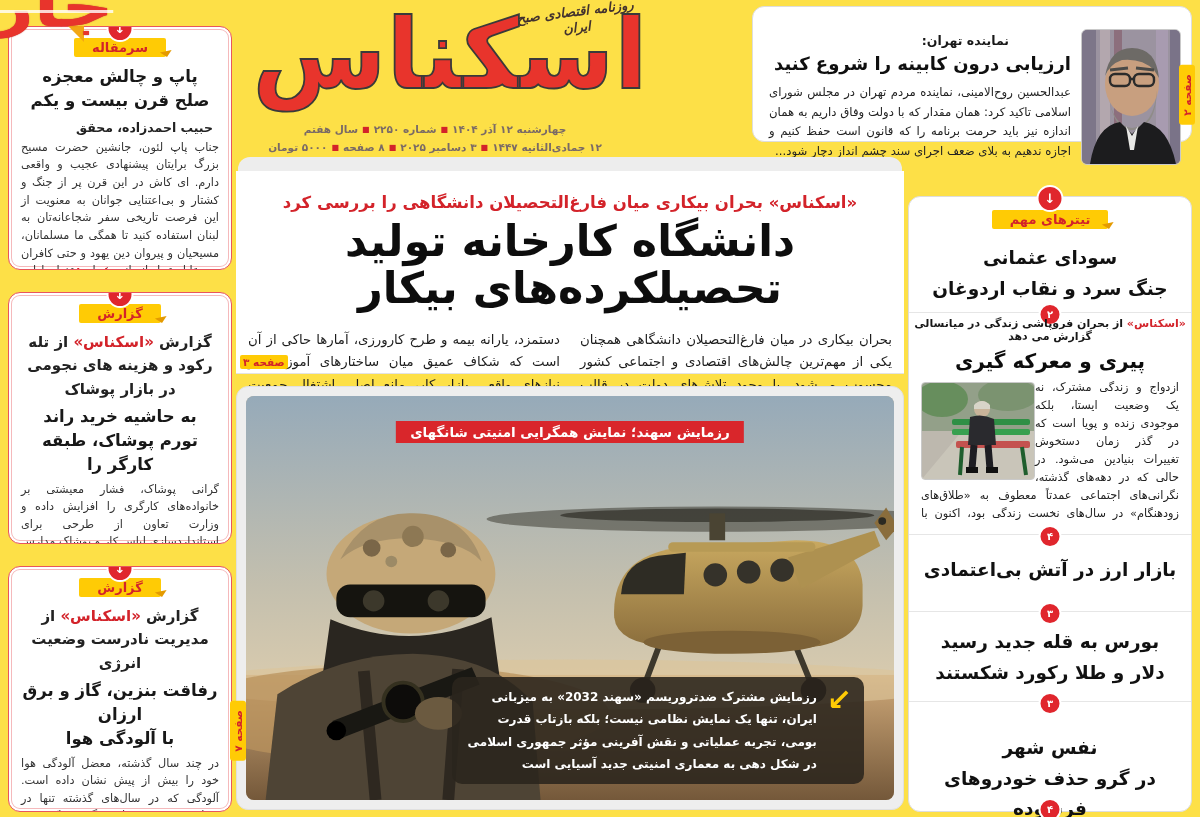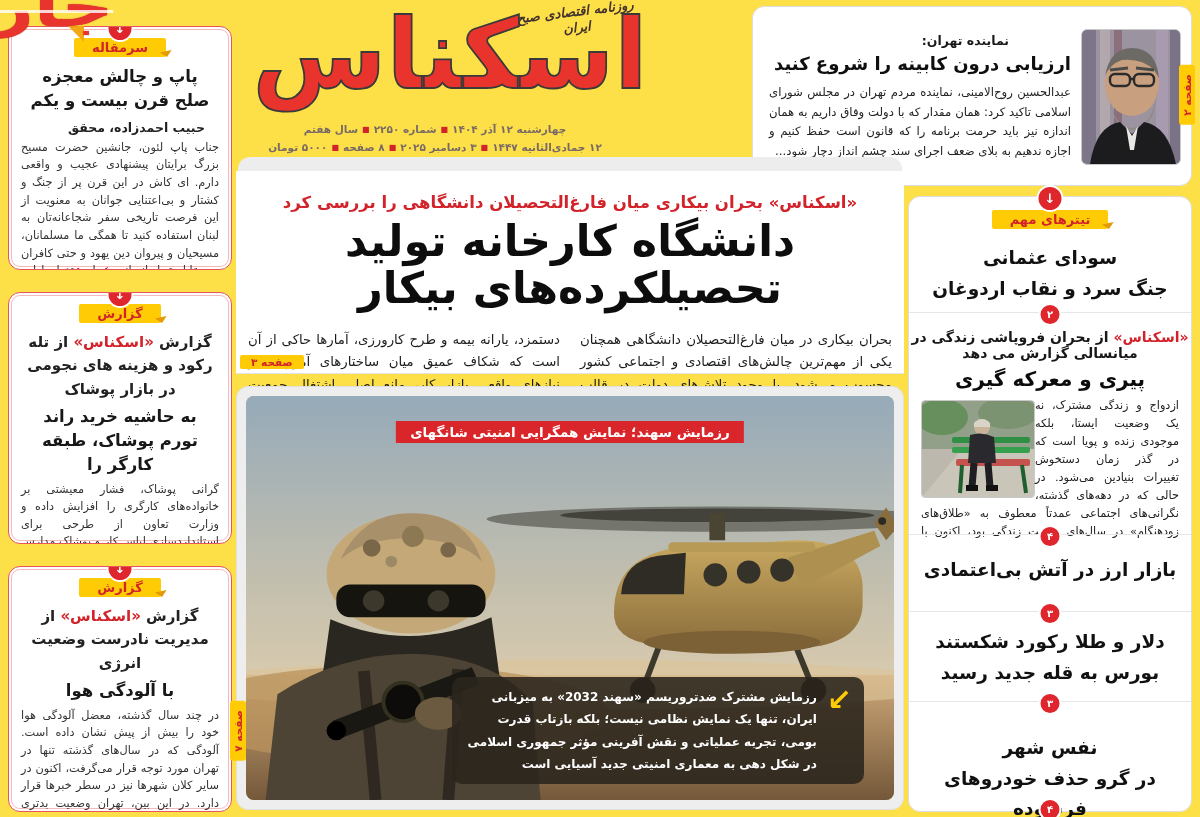--- a/index.html
+++ b/index.html
@@ -22,51 +22,51 @@
          font-size:54px;transform:scaleX(1.35);transform-origin:left top;letter-spacing:2px;
          text-shadow:0 0 1px #b3211c;overflow:hidden;}
   .jaaar::after{content:"";position:absolute;left:0;right:0;top:34px;height:3px;background:#fff;opacity:.8;}
   .jaaar-fold{position:absolute;top:26px;left:68px;width:0;height:0;z-index:8;
          border-left:16px solid transparent;border-top:16px solid #f2a715;}
   
   .rbox{position:absolute;left:8px;width:224px;background:#fff;border:1.5px solid #e8565c;
         border-radius:12px;box-shadow:inset 0 0 0 2px #fff, inset 0 0 0 3px #f5b9bb;
         text-align:center;box-sizing:border-box;padding:10px 12px 0;overflow:hidden;}
   .rbox .btitle{font-weight:bold;font-size:16.5px;color:#181818;line-height:1.45;}
-  .rbox .bauthor{font-weight:bold;font-size:12.5px;color:#222;text-align:right;margin:7px 14px 2px;}
+  .rbox .bauthor{font-weight:bold;font-size:12.5px;color:#222;text-align:right;margin:7px 6px 2px;}
   .rbox .bkicker{font-weight:bold;font-size:15px;color:#222;line-height:1.55;margin:8px 0 4px;text-align:center;}
   .rbox .bbody{font-size:11.3px;color:#333;text-align:justify;line-height:1.56;margin-top:4px;}
   .rbox .bfoot{color:#d3232a;font-weight:bold;font-size:11.5px;margin-top:9px;}
   
   .tagline{position:absolute;left:516px;top:4px;width:120px;color:#43322e;font-weight:bold;
            font-style:italic;font-size:13px;text-align:center;transform:rotate(-7deg);line-height:1.2;}
   .logo{position:absolute;left:242px;top:2px;width:416px;text-align:center;font-size:97px;
         font-weight:900;color:#e8342c;-webkit-text-stroke:1.8px #3a3a3a;line-height:1.1;}
   .dates{position:absolute;left:255px;top:121px;width:360px;text-align:center;font-size:10.5px;
          font-weight:bold;color:#7a6a66;line-height:1.7;}
   .dates .sep{color:#d3232a;margin:0 4px;font-size:8px;vertical-align:1px;}
   
-  .top-card{position:absolute;left:752px;top:6px;width:440px;height:180px;background:#fff;
+  .top-card{position:absolute;left:752px;top:6px;width:440px;height:136px;background:#fff;
             border:1px solid #ddd;border-radius:12px;box-sizing:border-box;}
   .tc-photo{position:absolute;right:10px;top:22px;width:98px;height:134px;border-radius:6px;
             overflow:hidden;border:1px solid #c9c9c9;}
   .tc-text{position:absolute;right:120px;left:16px;top:26px;text-align:right;}
   .tc-kicker{font-weight:bold;font-size:12.5px;color:#181818;padding-right:62px;}
   .tc-title{font-weight:900;font-size:18px;color:#0f0f0f;margin:5px 0 9px;}
   .tc-body{font-size:11.7px;color:#222;text-align:justify;line-height:1.68;}
   
   .gray-band{position:absolute;left:238px;top:157px;width:664px;height:30px;background:#ededed;border-radius:12px;}
   .lead-card{position:absolute;left:236px;top:171px;width:668px;height:203px;background:#fff;
              border-bottom:1px solid #e3e3e3;box-sizing:border-box;text-align:center;}
   .lead-kicker{color:#d3232a;font-weight:bold;font-size:16.5px;margin-top:22px;}
   .lead-headline{color:#0d0d0d;font-weight:900;font-size:43px;letter-spacing:-1px;margin-top:6px;line-height:1.1;}
   .leads{display:flex;gap:20px;padding:16px 12px 0;}
   .leads div{flex:1;font-size:13.3px;font-weight:500;color:#1c1c1c;text-align:justify;line-height:1.72;}
   .tag3{position:absolute;right:auto;left:4px;bottom:4px;background:#ffcb05;color:#d3232a;
-        font-weight:bold;font-size:10.5px;padding:1px 11px;border-radius:2px;}
+        font-weight:bold;font-size:10.5px;padding:1px 3px;border-radius:2px;}
   
   .photo-card{position:absolute;left:236px;top:386px;width:668px;height:424px;background:#eee;
               border:1px solid #e0e0e0;border-radius:12px;box-sizing:border-box;padding:9px;}
   .photo{position:relative;width:100%;height:100%;border-radius:8px;overflow:hidden;background:#b9ad93;}
   .photo svg{position:absolute;inset:0;width:100%;height:100%;}
   .photo-banner{position:absolute;top:25px;right:50%;transform:translateX(50%);background:#d9262b;
                 color:#fff;font-weight:bold;font-size:13.5px;padding:3px 14px;white-space:nowrap;z-index:3;}
   .photo-title{position:absolute;top:50px;left:0;right:0;text-align:center;color:#fff;font-weight:900;
                font-size:31px;z-index:3;
                text-shadow:-2px 0 #14130f,2px 0 #14130f,0 -2px #14130f,0 2px #14130f,
@@ -79,21 +79,21 @@
   .tab2{right:-4px;top:58px;}
   
   .sidebar{position:absolute;left:908px;top:196px;width:284px;height:616px;background:#fff;
            border:1px solid #ddd;border-radius:12px;box-sizing:border-box;text-align:center;}
   .sb-head{margin-top:12px;}
   .sb-item-title{font-weight:bold;font-size:18.5px;color:#111;line-height:1.65;}
   .sb-div{position:absolute;left:0;right:0;border-top:1px solid #e6e6e6;}
   .sb-num{position:absolute;top:-10px;right:50%;transform:translateX(50%);width:19px;height:19px;
           border-radius:50%;background:#e0262d;color:#fff;font-size:10px;font-weight:bold;
           display:flex;align-items:center;justify-content:center;border:2px solid #fff;}
-  .sb-kicker{font-weight:bold;font-size:14px;color:#181818;margin-top:12px;}
+  .sb-kicker{font-weight:bold;font-size:11px;color:#181818;}
   .sb-title2{font-weight:900;font-size:20px;color:#0c0c0c;margin-top:6px;}
   .sb-body{padding:6px 12px 0;font-size:11.3px;color:#222;text-align:justify;line-height:1.6;height:146px;overflow:hidden;}
   .sb-photo{float:left;width:112px;height:96px;margin:3px 0 3px 0;border:1px solid #c9c9c9;border-radius:4px;overflow:hidden;}
   .abs{position:absolute;left:0;right:0;}
 </style>
 </head>
 <body>
 
 <div class="page">
 
@@ -165,20 +165,21 @@
 
   </div>
 
   <div class="rbox" style="top:566px;height:246px;">
     <div class="red-dot">↓</div>
     <div><span class="ytag">گزارش</span></div>
     <div class="bkicker">
       <span>گزارش </span><span class="red">«اسکناس»</span><span> از مدیریت نادرست وضعیت انرژی</span>
     </div>
     <div class="btitle">
+      <div>رفاقت بنزین، گاز و برق ارزان</div>
       <div>با آلودگی هوا</div>
     </div>
     <div class="bbody" style="height:122px;">در چند سال گذشته، معضل آلودگی هوا خود را بیش از پیش نشان داده است. آلودگی که در سال‌های گذشته تنها در تهران مورد توجه قرار می‌گرفت، اکنون در سایر کلان شهرها نیز در سطر خبرها قرار دارد. در این بین، تهران وضعیت بدتری نسبت به سایرین دارد. به طوری که این خبر که تهران در بین آلوده‌ترین شهرهای جهان قرار گرفت، خبری تکراری محسوب می‌شود...</div>
 
   </div>
 
   <div class="gray-band"></div>
   <div class="lead-card">
     <div class="lead-kicker">«اسکناس» بحران بیکاری میان فارغ‌التحصیلان دانشگاهی را بررسی کرد</div>
     <div class="lead-headline">دانشگاه کارخانه تولید تحصیلکرده‌های بیکار</div>
@@ -305,22 +306,22 @@
     </div>
 
     <div class="abs" style="top:358px;">
       <div class="sb-item-title">بازار ارز در آتش بی‌اعتمادی</div>
     </div>
     <div class="sb-div" style="top:414px;">
       <span class="sb-num">۳</span>
     </div>
 
     <div class="abs" style="top:430px;">
+      <div class="sb-item-title">بورس به قله جدید رسید</div>
       <div class="sb-item-title">دلار و طلا رکورد شکستند</div>
-      <div class="sb-item-title">بورس به قله جدید رسید</div>
     </div>
     <div class="sb-div" style="top:504px;">
       <span class="sb-num">۳</span>
     </div>
 
     <div class="abs" style="top:536px;">
       <div class="sb-item-title">نفس شهر</div>
       <div class="sb-item-title">در گرو حذف خودروهای فرسوده</div>
     </div>
     <div class="sb-num" style="top:auto;bottom:-10px;">۴</div>

